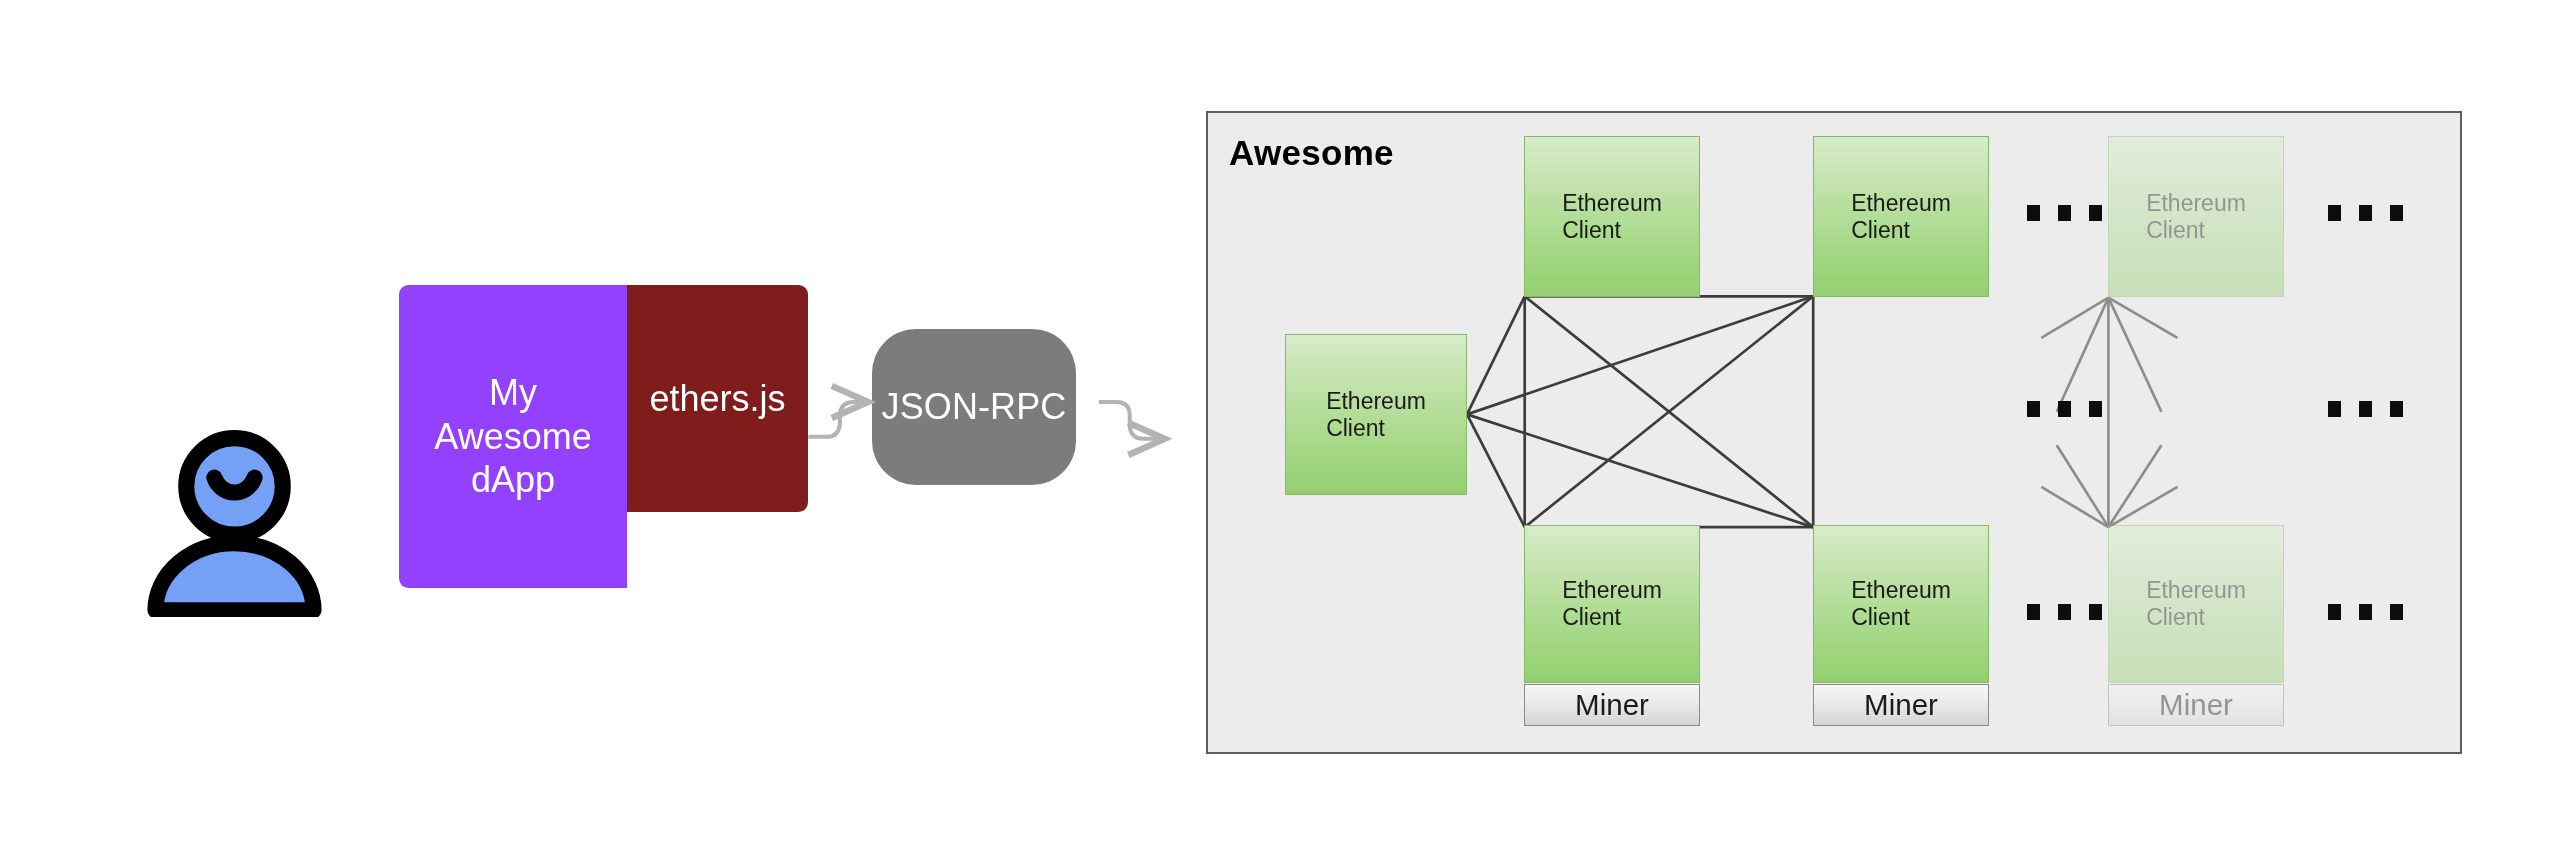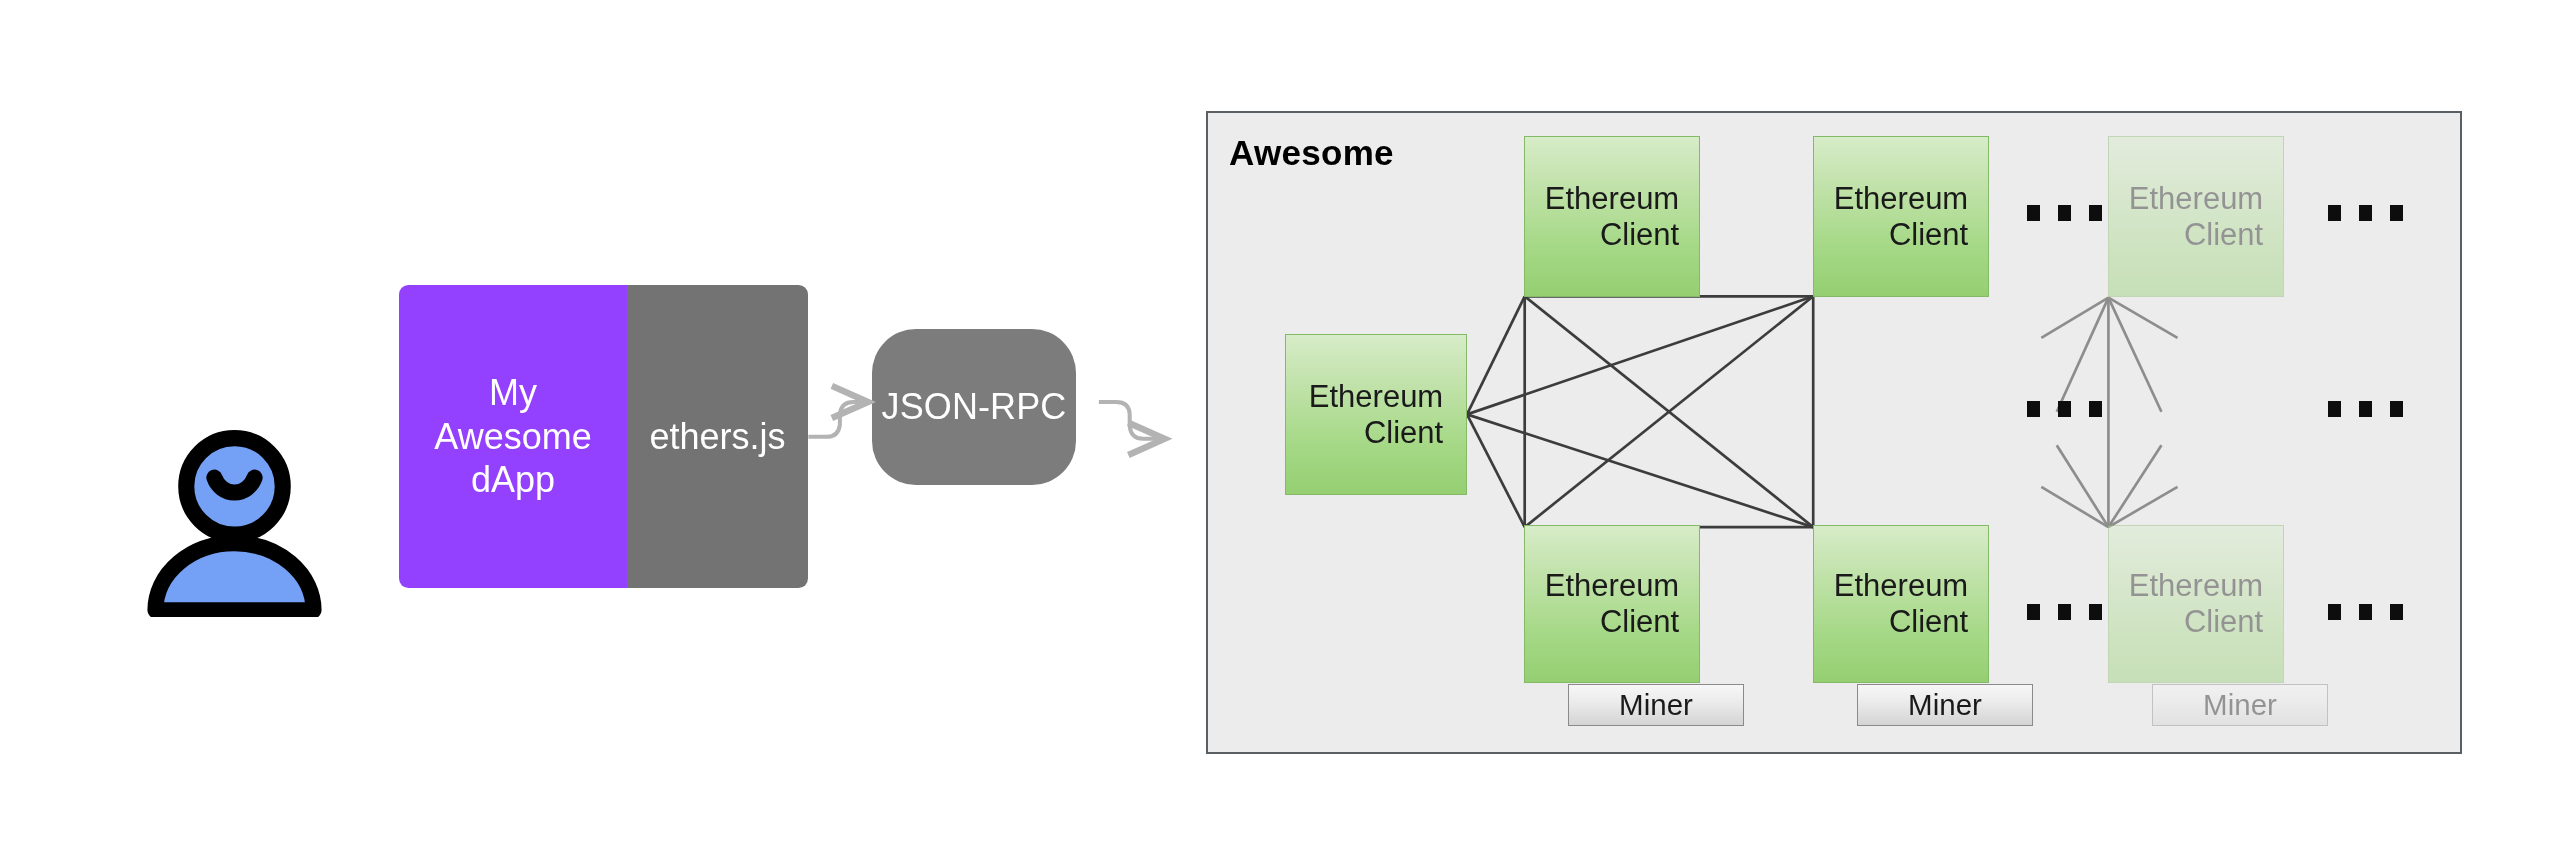--- a/index.html
+++ b/index.html
@@ -48,22 +48,22 @@
     text-align: center;
     box-sizing: border-box;
     padding: 0 6px;
     white-space: pre-line;
   }
   .ethers-box {
     position: absolute;
     left: 627px;
     top: 285px;
     width: 181px;
-    height: 303px;
-    background: #737373;
+    height: 227px;
+    background: #7f1d1d;
     border-radius: 0 9.4px 9.4px 0;
     display: flex;
     align-items: center;
     justify-content: center;
     color: #ffffff;
     font-size: 36px;
     text-align: center;
     box-sizing: border-box;
   }
 
@@ -116,40 +116,39 @@
   
   .eth-node {
     position: absolute;
     box-sizing: border-box;
     border: 1.3px solid #84b968;
     background: linear-gradient(to bottom, #d7ecc8 0%, #c3e3ad 28%, #a6d987 68%, #95cf72 100%);
     display: flex;
     flex-direction: column;
     align-items: center;
     justify-content: center;
-    font-size: 31px;
+    font-size: 23px;
     line-height: 1.16;
     color: #1a1a1a;
-    text-align: right;
+    text-align: left;
     white-space: pre-line;
   }
   .eth-node.faded {
     opacity: 0.42;
   }
   .miner-bar {
     position: absolute;
     box-sizing: border-box;
     border: 1.3px solid #8a8a8a;
     background: linear-gradient(to bottom, #f7f7f7 0%, #ececec 40%, #d4d4d4 100%);
     display: flex;
     align-items: center;
     justify-content: center;
     font-size: 29.5px;
     color: #1a1a1a;
-    margin-left: 44px;
   }
   .miner-bar.faded { opacity: 0.42; }
 
   
   .dots {
     position: absolute;
     display: flex;
     gap: 17.4px;
     align-items: center;
   }

